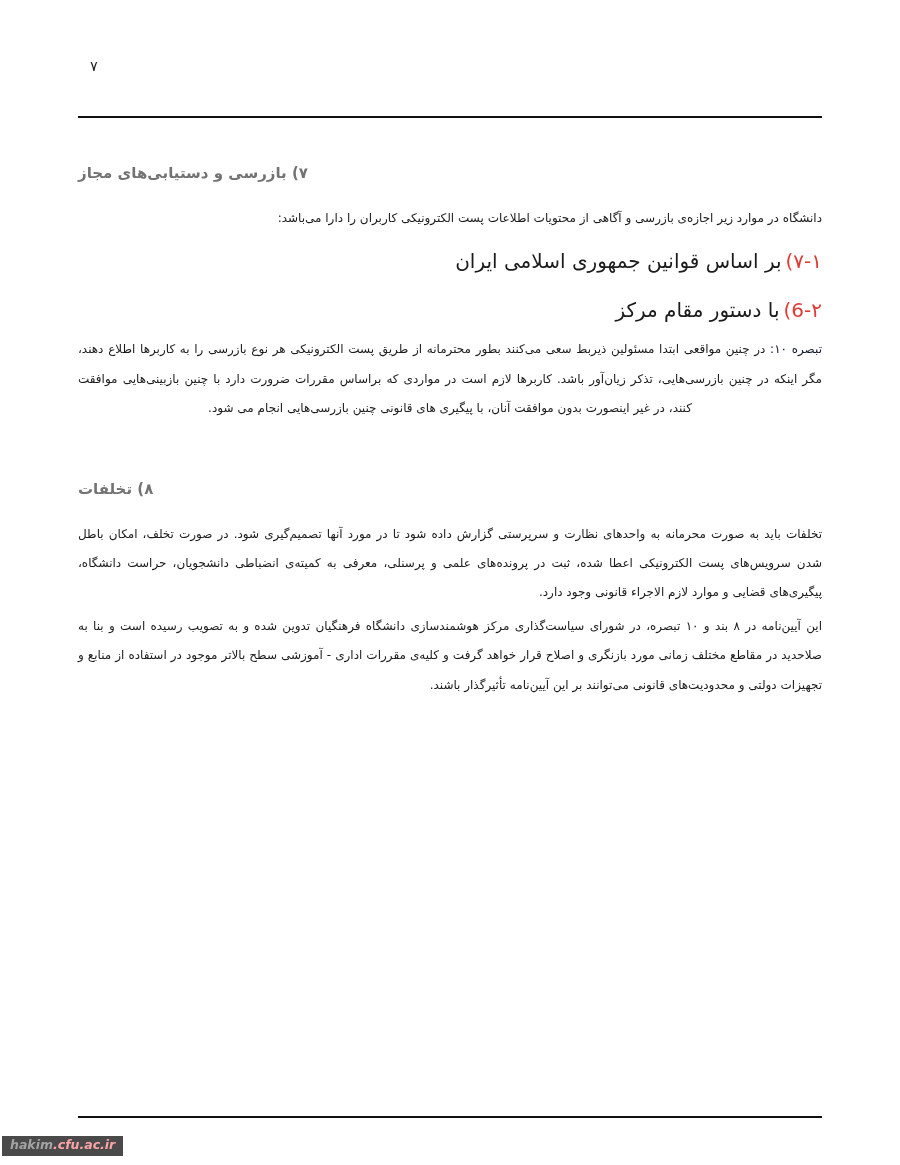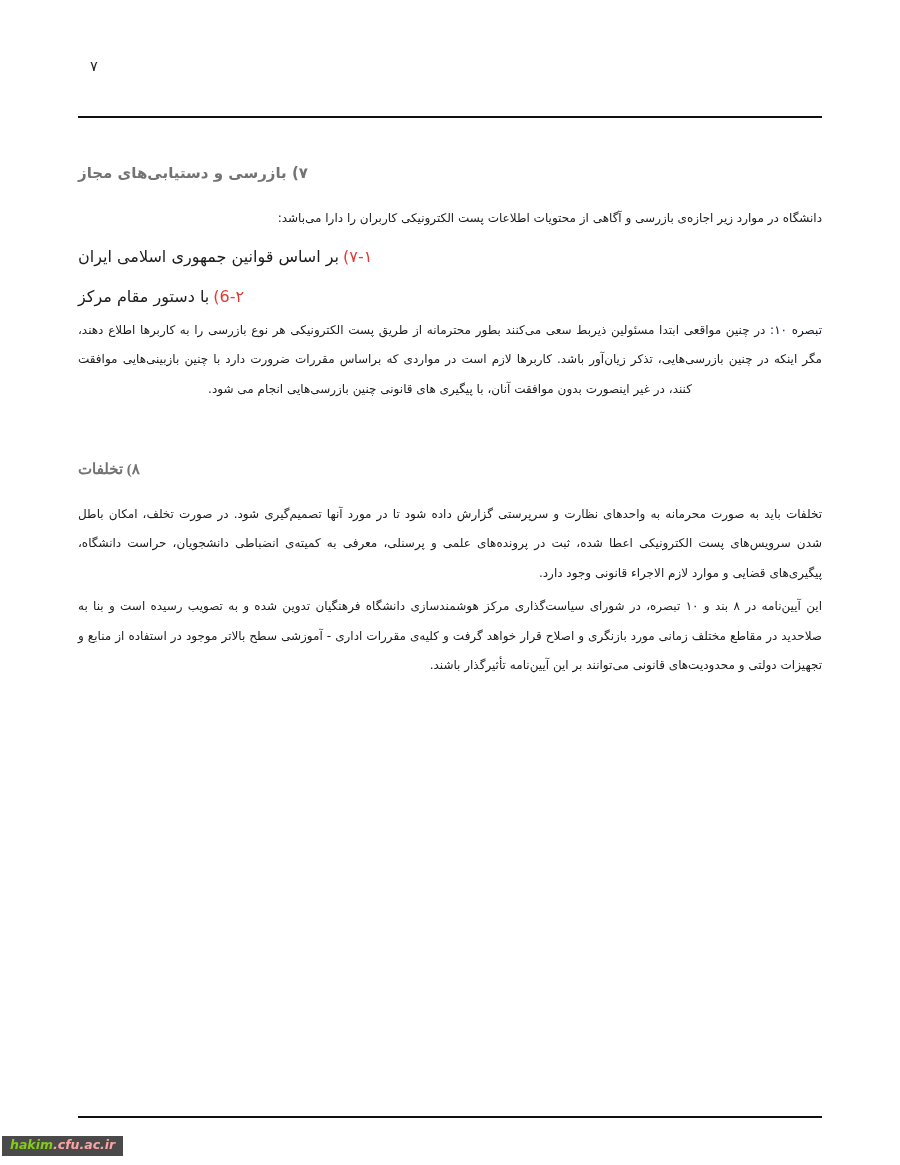--- a/index.html
+++ b/index.html
@@ -76,43 +76,43 @@
   .section-title {
     color: #737373;
     font-weight: bold;
     font-size: 15px;
     text-align: left;
     direction: rtl;
     margin: 0;
     letter-spacing: -0.1px;
   }
   .section-title.s7 { margin-top: 14px; margin-bottom: 22px; }
-  .section-title.s8 { margin-top: 56px; margin-bottom: 22px; font-family: Liberation Serif, serif; }
+  .section-title.s8 { margin-top: 56px; margin-bottom: 22px; }
 
   .para {
     font-size: 12px;
     line-height: 2.45;
     color: #1b1b1b;
     margin: 0 0 4px 0;
     text-align: justify;
     text-align-last: right;
     direction: rtl;
   }
   .para.center-last { text-align: justify; text-align-last: center; }
 
   .list {
     list-style: none;
     margin: 0;
     padding: 0;
   }
   .list-item {
-    font-size: 16px;
+    font-size: 20px;
     line-height: 2.45;
     color: #1b1b1b;
-    text-align: left;
+    text-align: right;
     direction: rtl;
     white-space: nowrap;
   }
   .marker {
     color: #e23a34;
     margin-left: 4px;
   }
   .note-label {
     color: #0f172a;
   }
@@ -125,21 +125,21 @@
     background: #4a4a4a;
     padding: 3px 8px 4px 8px;
     direction: ltr;
     font-family: "DejaVu Sans", "Liberation Sans", sans-serif;
     font-size: 12.5px;
     font-weight: bold;
     font-style: italic;
     line-height: 1;
     white-space: nowrap;
   }
-  .wm-a { color: #84cc16; margin-top: 37px; }
+  .wm-a { color: #a3a3a3; margin-top: 37px; }
   .wm-b { color: #fca5a5; }
 </style>
 </head>
 <body>
 
 <div class="page">
 
   <div class="header">
     <div class="page-number">۷</div>
   </div>

